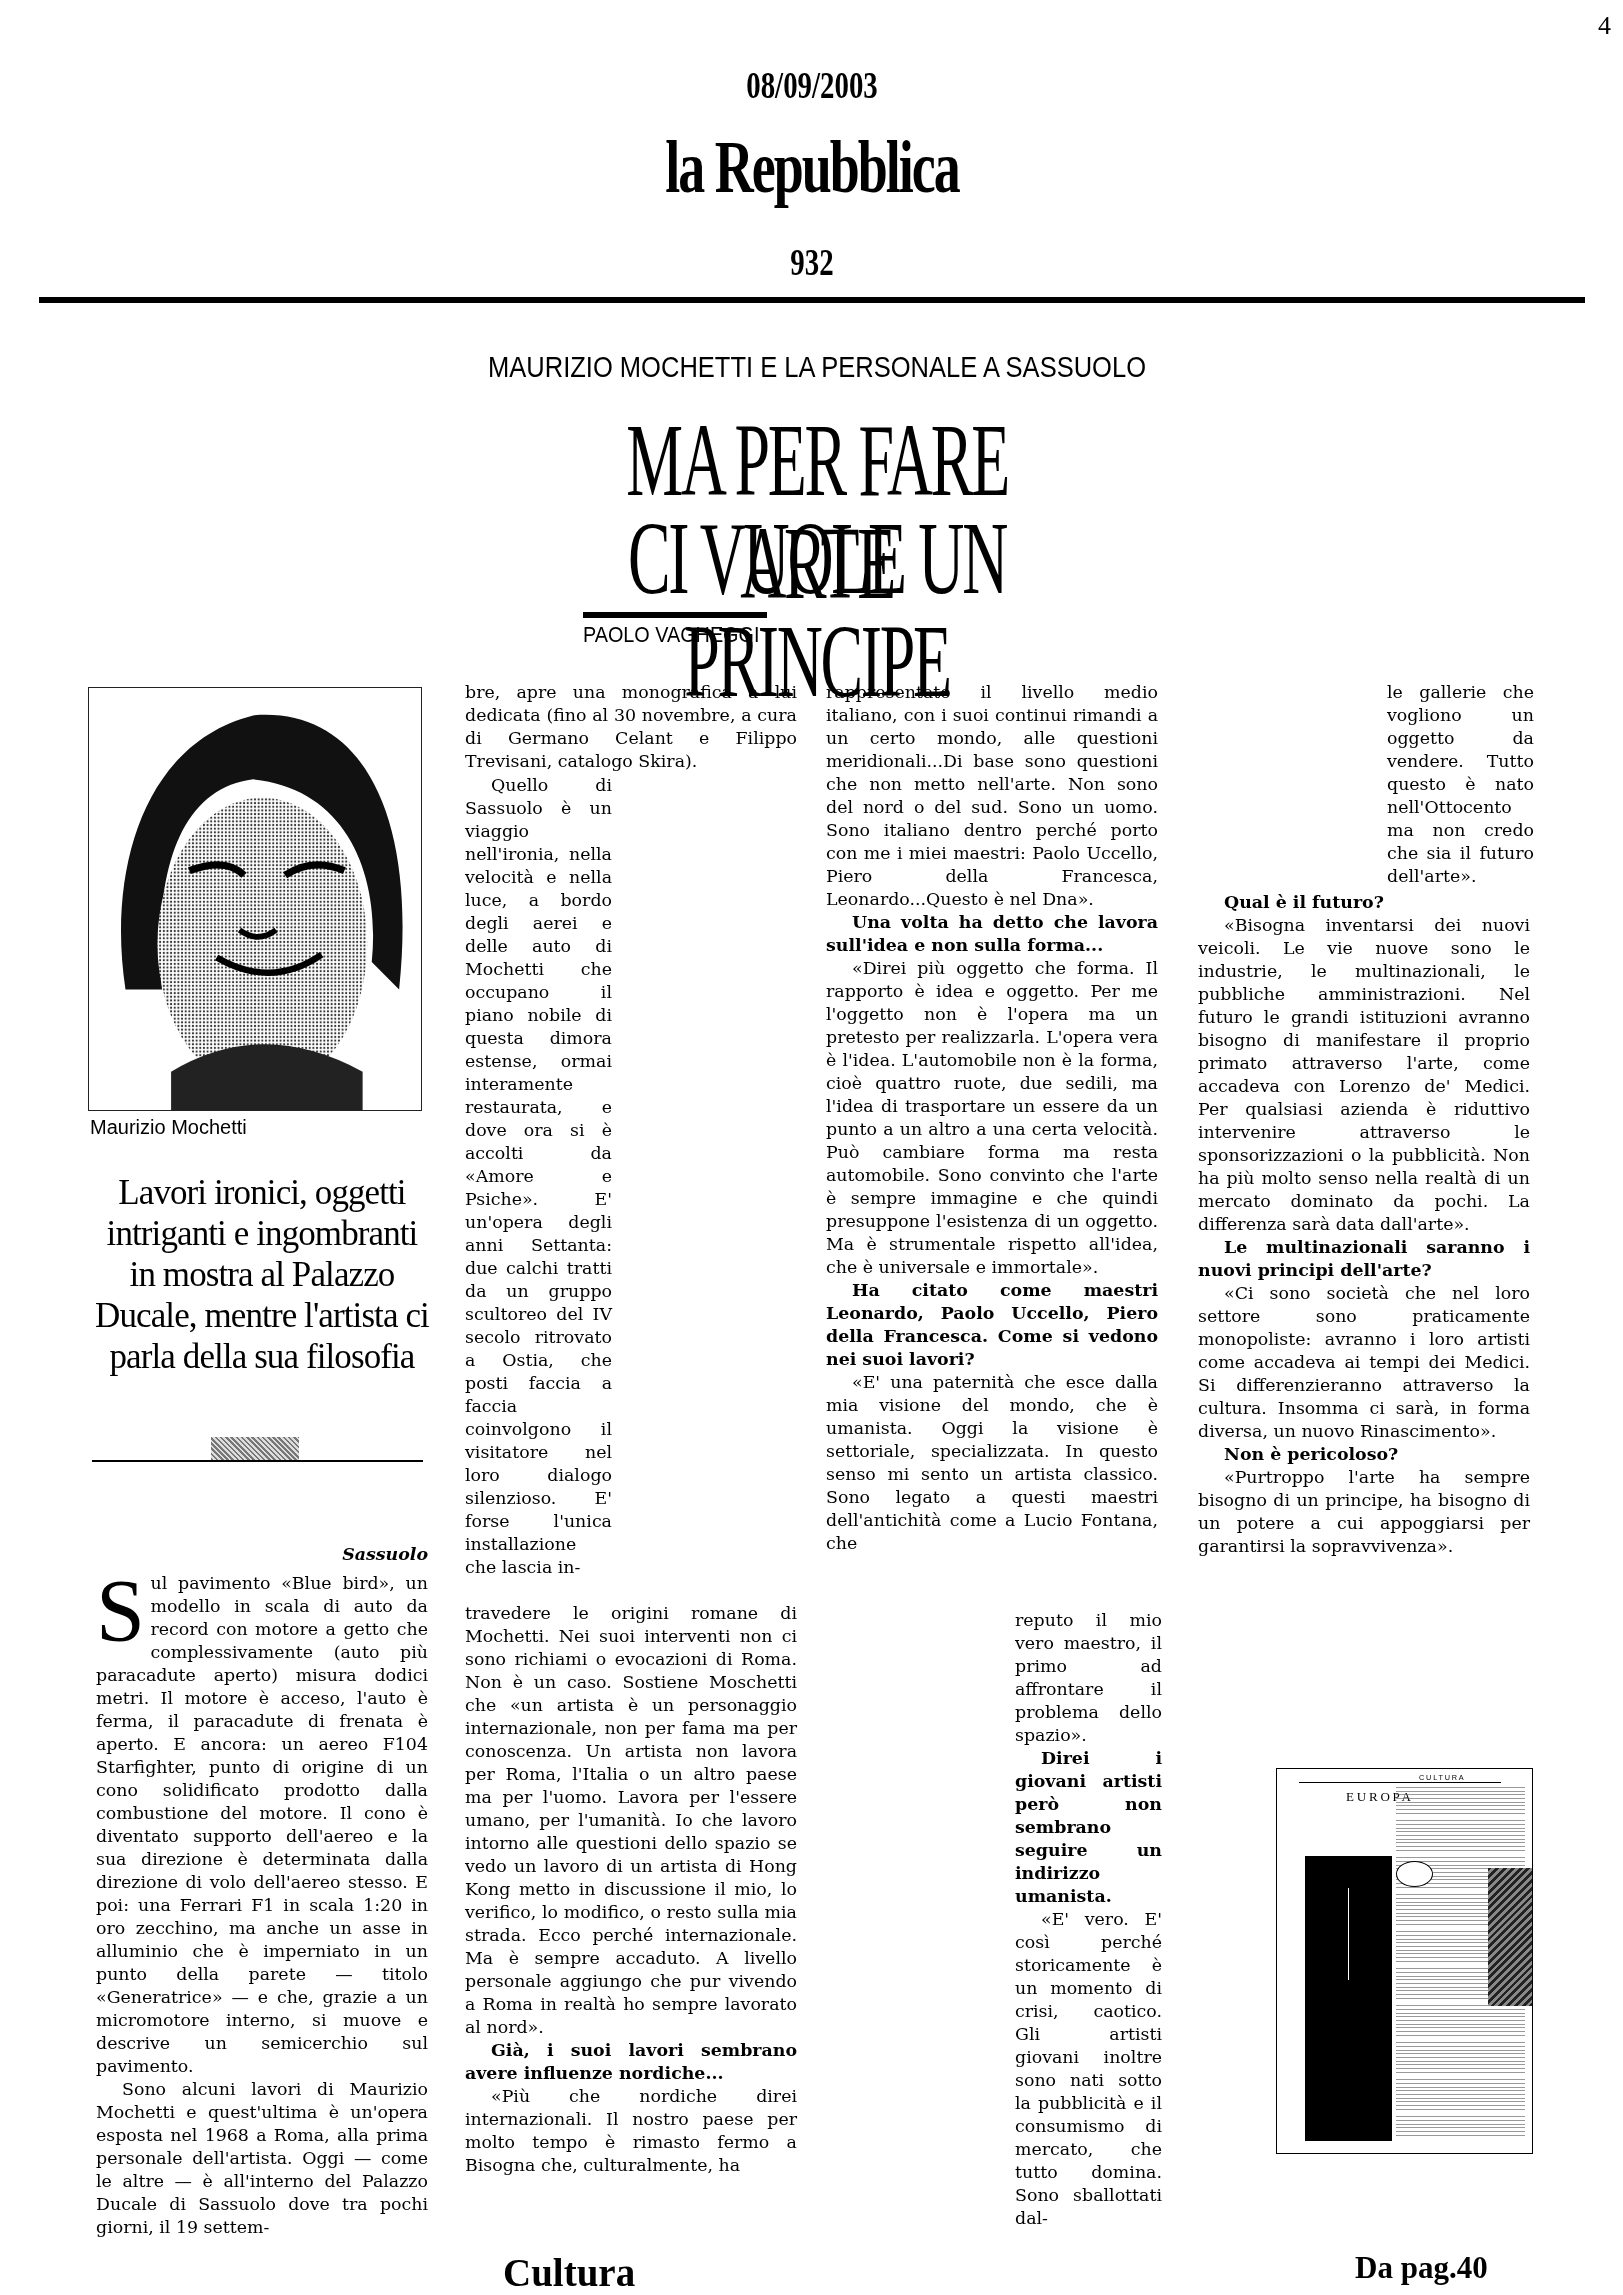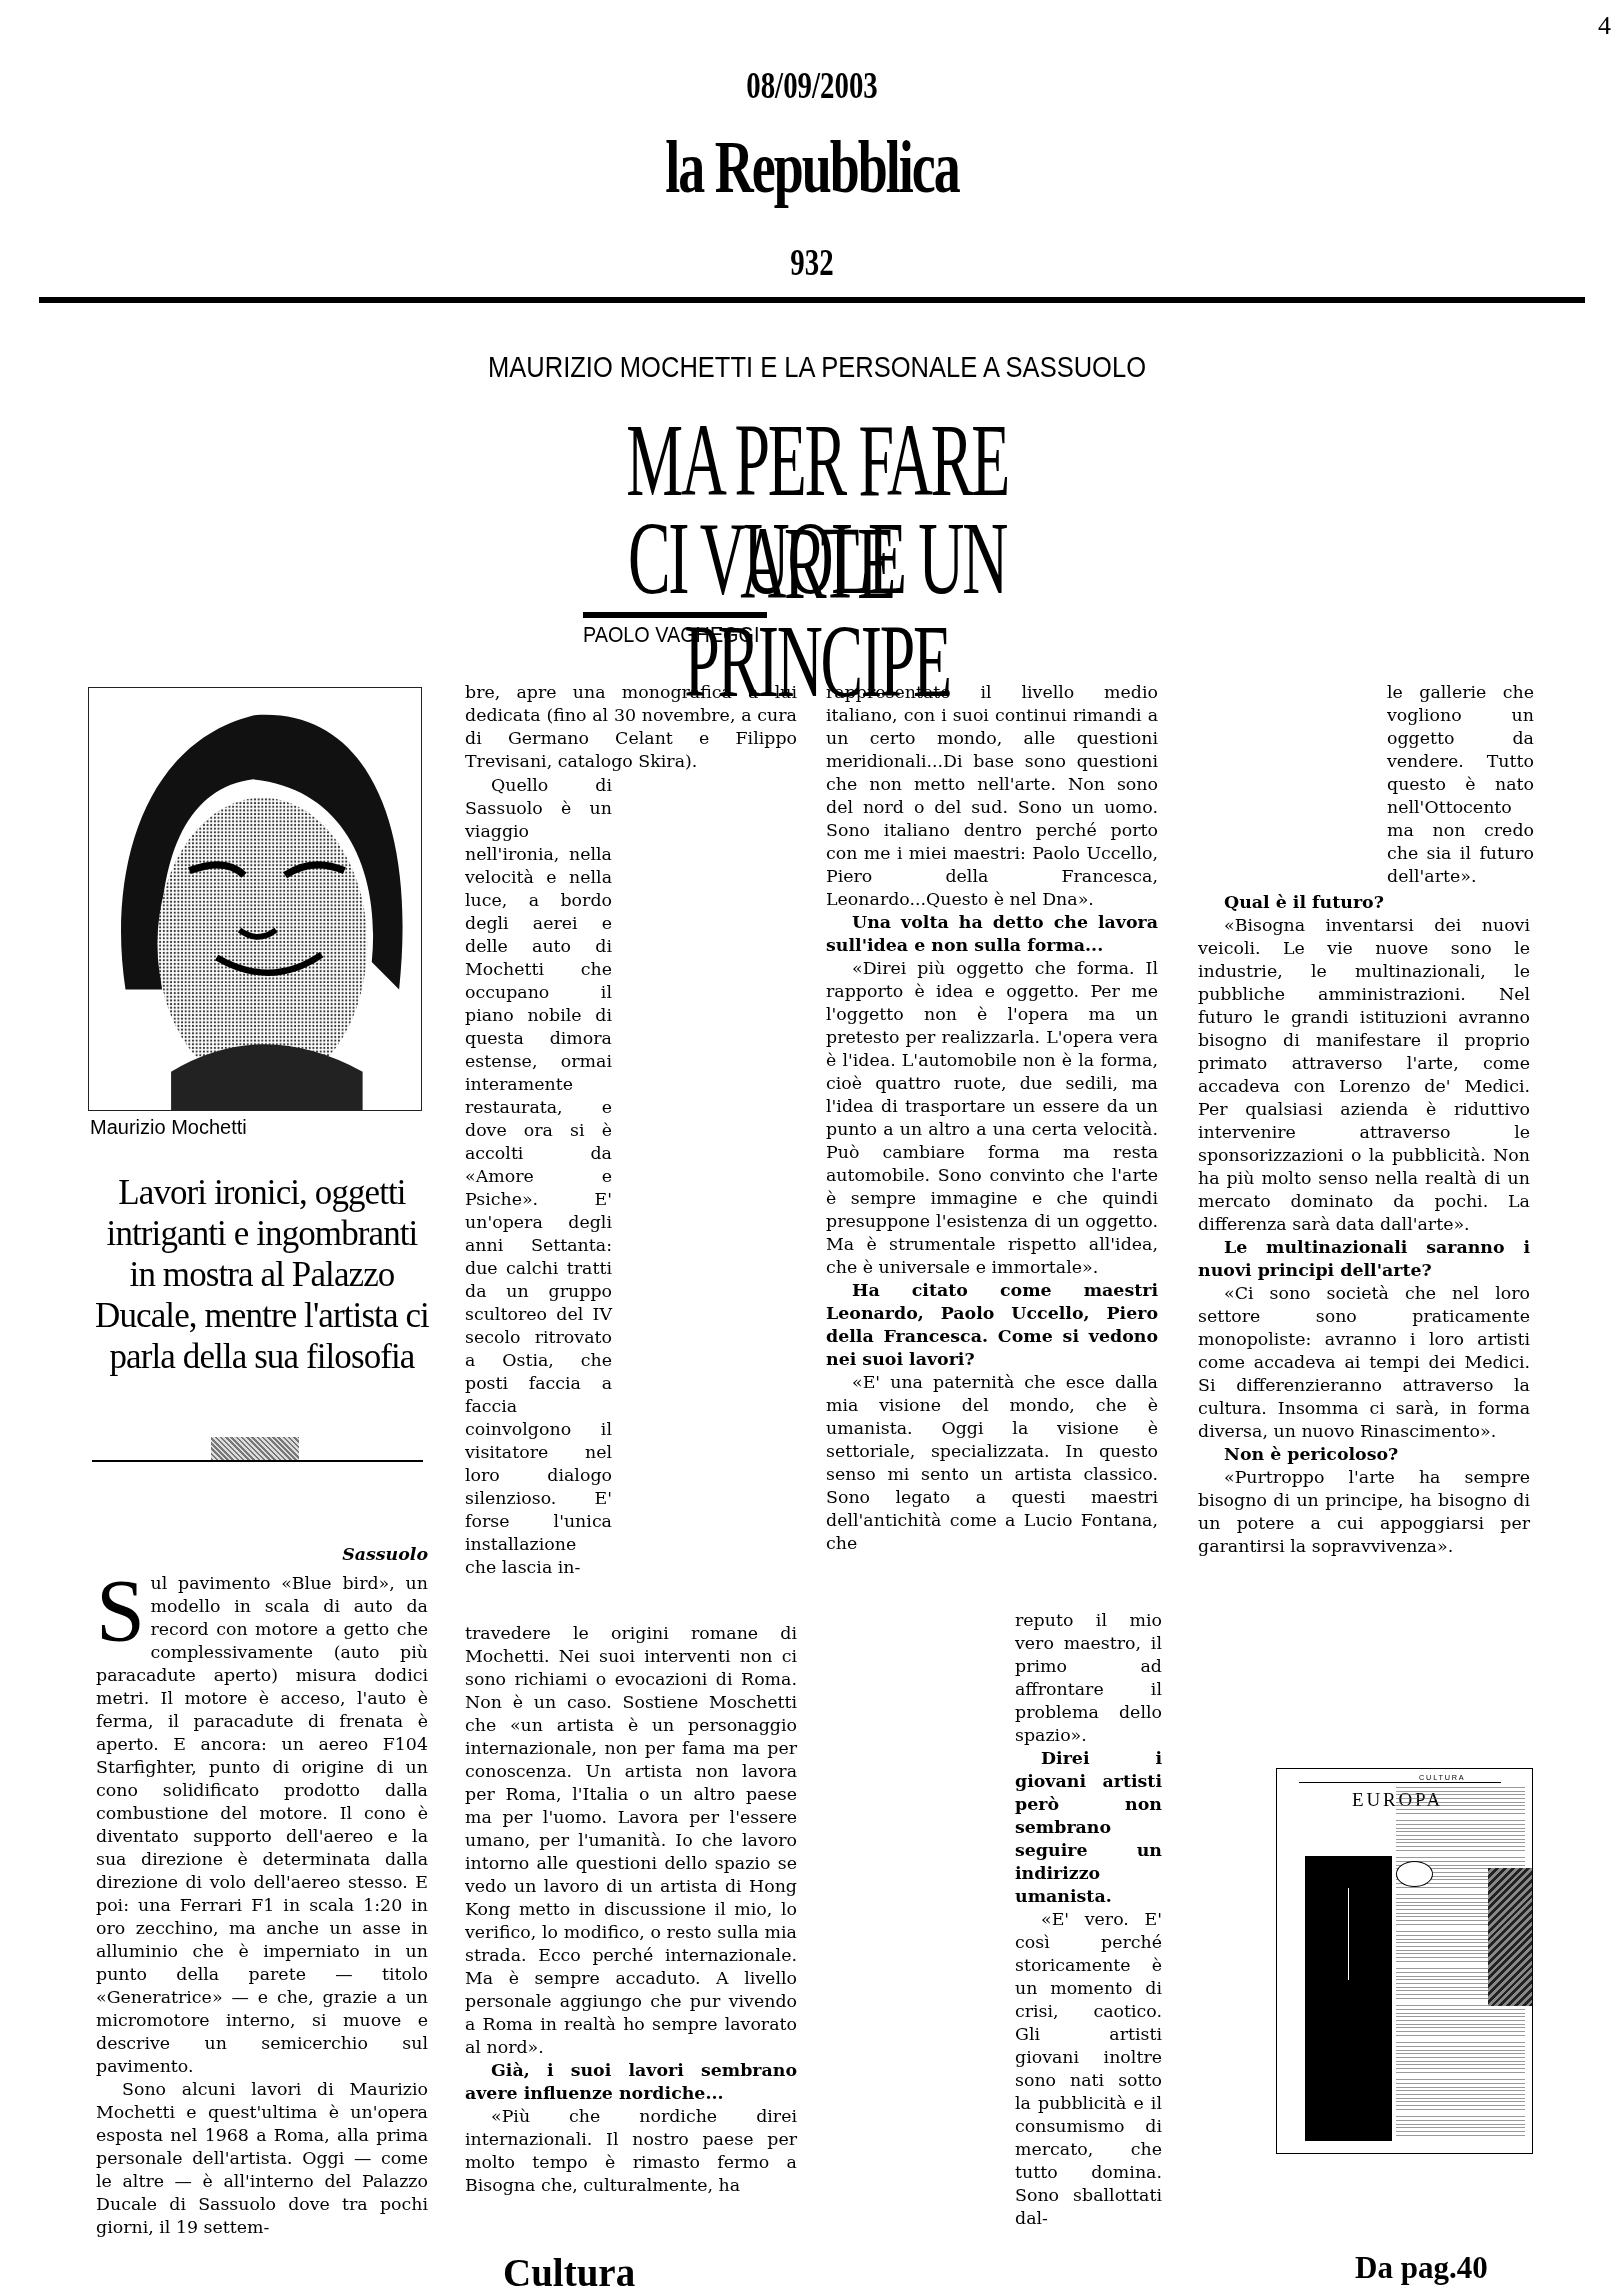--- a/index.html
+++ b/index.html
@@ -32,32 +32,32 @@
   .col p.ind { text-indent: 26px; }
   .col .q { font-weight: bold; }
   .col .loc { text-align: right; font-style: italic; font-weight: bold; }
   .dropcap { float: left; font-family: "Liberation Serif", serif; font-size: 88px; line-height: 72px; margin: 3.7px 5.5px 0 0; }
 
   .col-1 { top: 1543px; left: 96px; width: 332px; }
   .col-1 .loc { margin-bottom: 5.5px; }
 
   .col-2a { top: 681px; left: 465px; width: 332px; }
   .col-2b { top: 774px; left: 465px; width: 147px; }
-  .col-2c { top: 1602px; left: 465px; width: 332px; margin-top: 20px; }
+  .col-2c { top: 1602px; left: 465px; width: 332px; }
 
   .col-3a { top: 681px; left: 826px; width: 332px; }
   .col-3b { top: 1609px; left: 1015px; width: 147px; }
 
   .col-4a { top: 681px; left: 1387px; width: 147px; }
   .col-4b { top: 891px; left: 1198px; width: 332px; }
 
   .thumb { position: absolute; top: 1768px; left: 1276px; width: 257px; height: 386px; border: 1.8px solid #000; background: #fff; overflow: hidden; }
   .thumb-bar { position: absolute; top: 13px; left: 22px; width: 202px; height: 0.9px; background: #000; }
   .thumb-head { position: absolute; top: 3.7px; left: 142px; font-size: 7.3px; font-family: "Liberation Sans", sans-serif; letter-spacing: 1.8px; }
-  .thumb-europa { position: absolute; top: 20px; left: 75px; font-size: 19px; letter-spacing: 2.8px; font-family: "Liberation Serif", serif; }
+  .thumb-europa { position: absolute; top: 20px; left: 69px; font-size: 13px; letter-spacing: 2.8px; font-family: "Liberation Serif", serif; }
   .thumb-black { position: absolute; top: 87px; left: 27.5px; width: 87px; height: 285px; background: #000; }
   .thumb-black::after { content: ""; position: absolute; left: 43px; top: 32px; width: 1.8px; height: 92px; background: #fff; }
   .thumb-img { position: absolute; top: 99px; left: 211px; width: 55px; height: 138px; background: repeating-linear-gradient(135deg,#222 0 2.8px,#888 2.8px 5.5px); }
   .thumb-lines { position: absolute; top: 18.4px; left: 119px; width: 129px; height: 349px; background: repeating-linear-gradient(180deg, #555 0 0.9px, transparent 0.9px 3.7px); opacity: 0.6; }
   .thumb-logo { position: absolute; top: 92px; left: 119px; width: 37px; height: 26px; border-radius: 50%; border: 1.8px solid #000; background: #fff; }
 
   .footer-section { position: absolute; top: 2250px; left: 503px; font-family: "Liberation Serif", serif; font-weight: bold; font-size: 39px; }
   .footer-page { position: absolute; top: 2250px; left: 1355px; font-family: "Liberation Serif", serif; font-weight: bold; font-size: 31px; }
 </style>
 </head>

